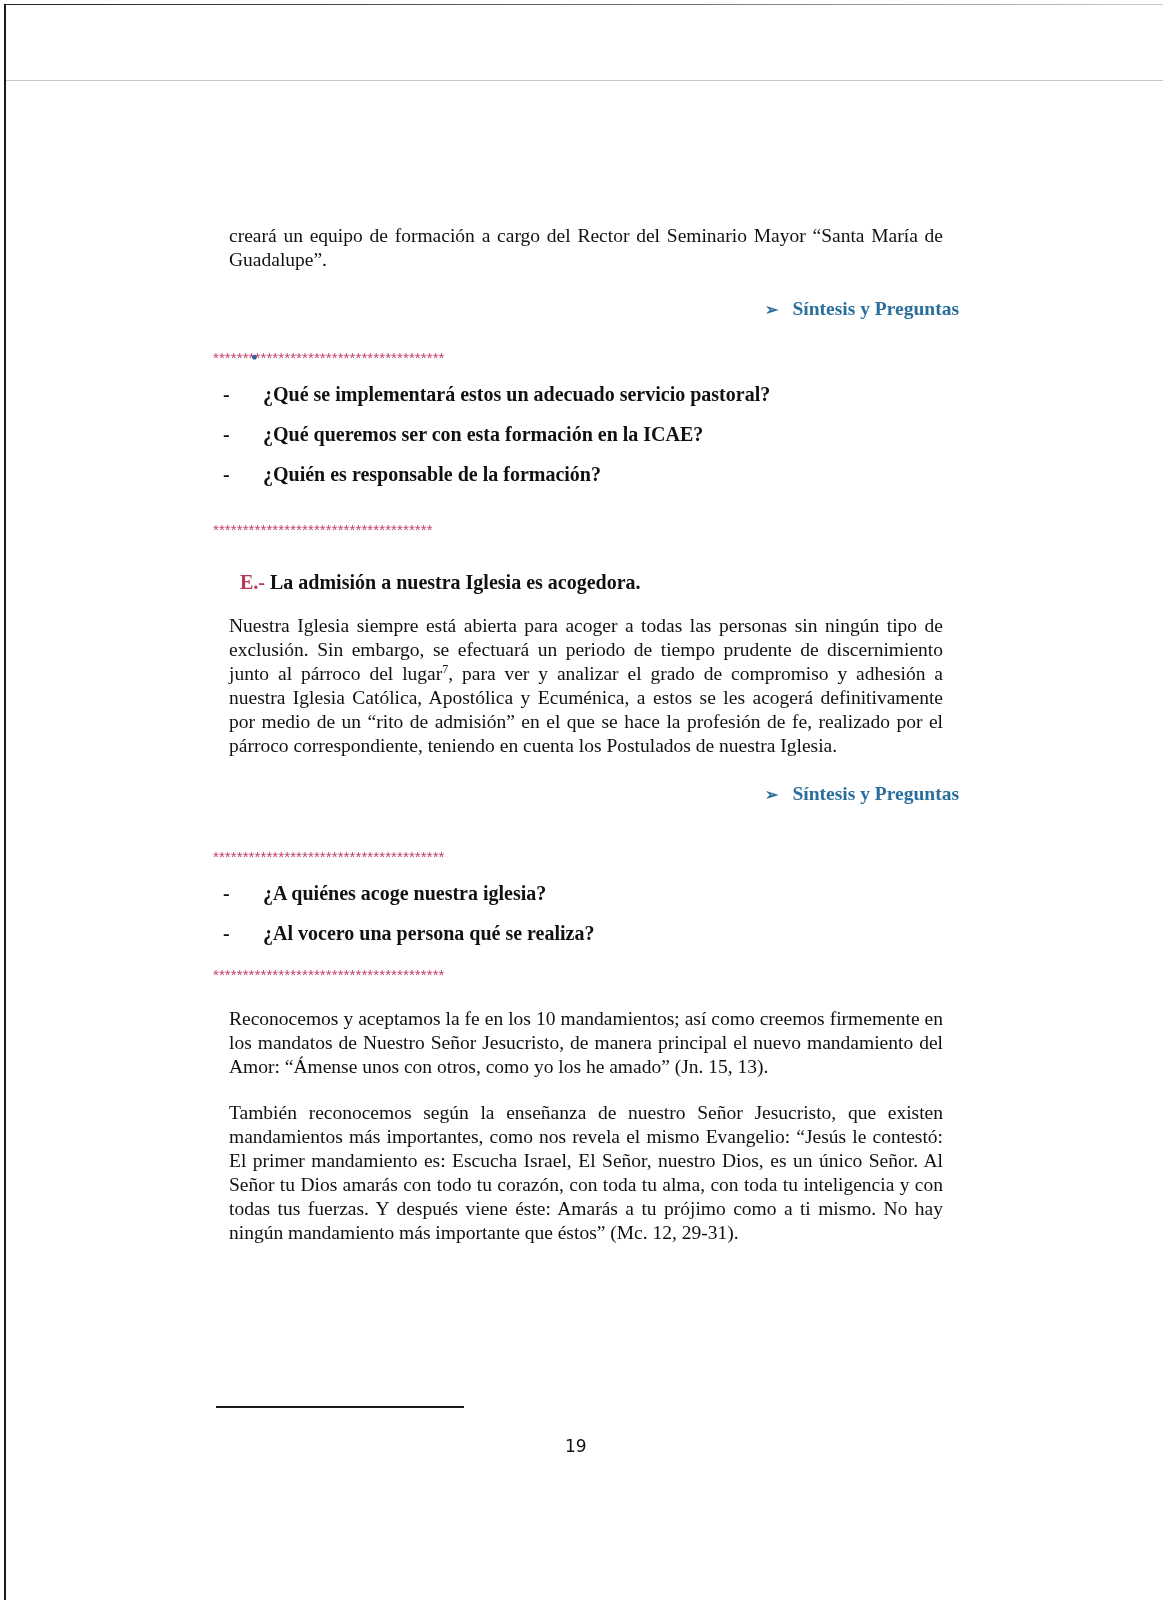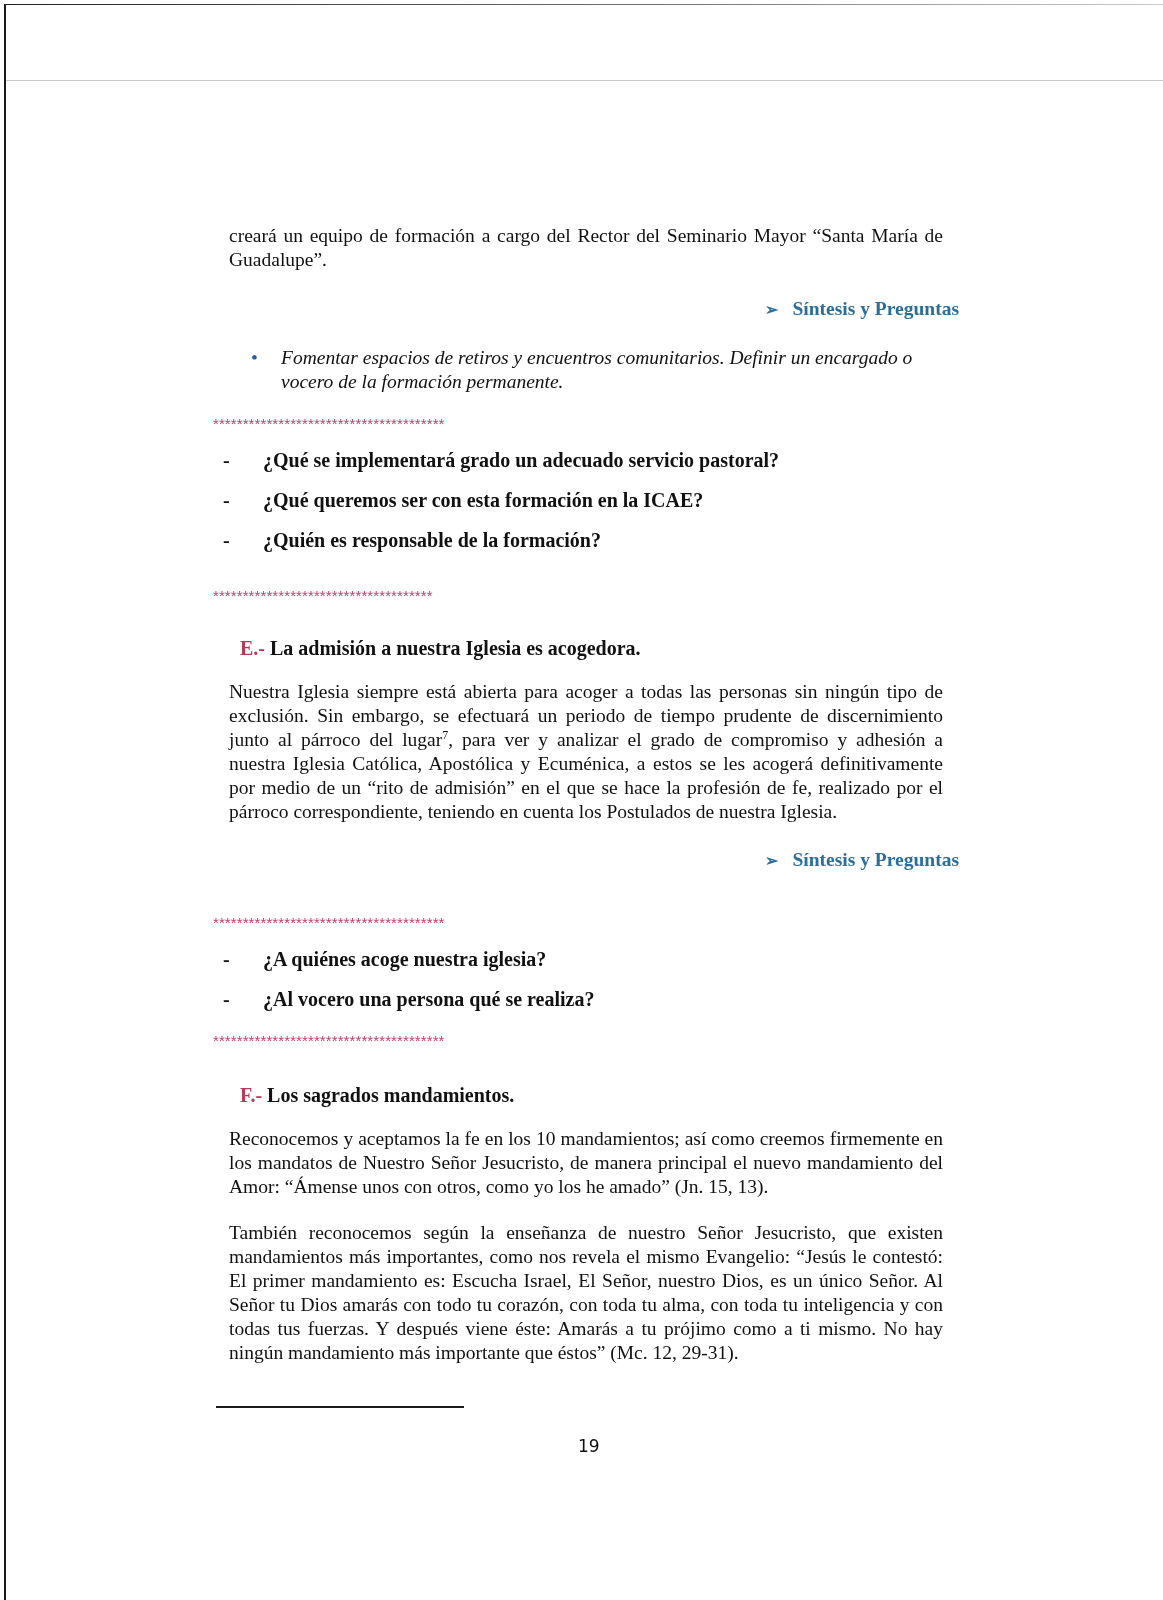--- a/index.html
+++ b/index.html
@@ -51,21 +51,21 @@
     font-weight: bold; font-size: 20px; position: relative; padding-left: 40px;
     margin-left: 10px; height: 26px;
   }
   .q .dash { position: absolute; left: 0; top: 0; }
   .sec-head { font-weight: bold; margin-left: 27px; font-size: 20px; }
   .sec-head .letter { color: #b8385a; }
   .fn-rule {
     position: absolute; left: 216px; top: 1406px; width: 248px; height: 2px; background: #1a1a1a;
   }
   .page-num {
-    position: absolute; left: 578px; top: 1436px;
+    position: absolute; left: 565px; top: 1436px;
     font-family: "DejaVu Sans", sans-serif; font-size: 17px; color: #111;
   }
   sup { font-size: 12px; line-height: 0; }
 </style>
 </head>
 <body>
 
 <div class="page-edge-left"></div>
 <div class="page-edge-top"></div>
 <div class="scan-line"></div>
@@ -73,27 +73,26 @@
 <div class="content">
 
   <p class="body">creará un equipo de formación a cargo del Rector del Seminario Mayor “Santa María de Guadalupe”.</p>
 
   <div class="synth" style="margin-top:25px;">
     <span class="arrow">➢</span><span>Síntesis y Preguntas</span>
   </div>
 
   <div class="bullet-block" style="margin-top:24px;">
     <span class="dot">•</span>
-    <span>Fomentar espacios de retiros y encuentros comunitarios. Definir un encargado o vocero de la formación permanente.</span>
   </div>
 
   <div class="stars" style="margin-top:18px;">***************************************</div>
 
   <div style="margin-top:12px;">
-    <div class="q" style="margin-bottom:14px;"><span class="dash">-</span><span>¿Qué se implementará grado un adecuado servicio pastoral?</span></div>
+    <div class="q" style="margin-bottom:14px;"><span class="dash">-</span><span>¿Qué se implementará estos un adecuado servicio pastoral?</span></div>
     <div class="q" style="margin-bottom:14px;"><span class="dash">-</span><span>¿Qué queremos ser con esta formación en la ICAE?</span></div>
     <div class="q"><span class="dash">-</span><span>¿Quién es responsable de la formación?</span></div>
   </div>
 
   <div class="stars" style="margin-top:30px;">*************************************</div>
 
   <div class="sec-head" style="margin-top:28px;">
     <span class="letter">E.-</span><span> La admisión a nuestra Iglesia es acogedora.</span>
   </div>
 
@@ -105,23 +104,20 @@
 
   <div class="stars" style="margin-top:38px;">***************************************</div>
 
   <div style="margin-top:12px;">
     <div class="q" style="margin-bottom:14px;"><span class="dash">-</span><span>¿A quiénes acoge nuestra iglesia?</span></div>
     <div class="q"><span class="dash">-</span><span>¿Al vocero una persona qué se realiza?</span></div>
   </div>
 
   <div class="stars" style="margin-top:16px;">***************************************</div>
 
-  <div class="sec-head" style="margin-top:30px;">
-    <span class="letter">F.-</span><span> Los sagrados mandamientos.</span>
-  </div>
 
   <p class="body" style="margin-top:20px;">Reconocemos y aceptamos la fe en los 10 mandamientos; así como creemos firmemente en los mandatos de Nuestro Señor Jesucristo, de manera principal el nuevo mandamiento del Amor: “Ámense unos con otros, como yo los he amado” (Jn. 15, 13).</p>
 
   <p class="body" style="margin-top:22px;">También reconocemos según la enseñanza de nuestro Señor Jesucristo, que existen mandamientos más importantes, como nos revela el mismo Evangelio: “Jesús le contestó: El primer mandamiento es: Escucha Israel, El Señor, nuestro Dios, es un único Señor. Al Señor tu Dios amarás con todo tu corazón, con toda tu alma, con toda tu inteligencia y con todas tus fuerzas. Y después viene éste: Amarás a tu prójimo como a ti mismo. No hay ningún mandamiento más importante que éstos” (Mc. 12, 29-31).</p>
 </div>
 
 <div class="fn-rule"></div>
 <div class="page-num">19</div>
 
 </body></html>

